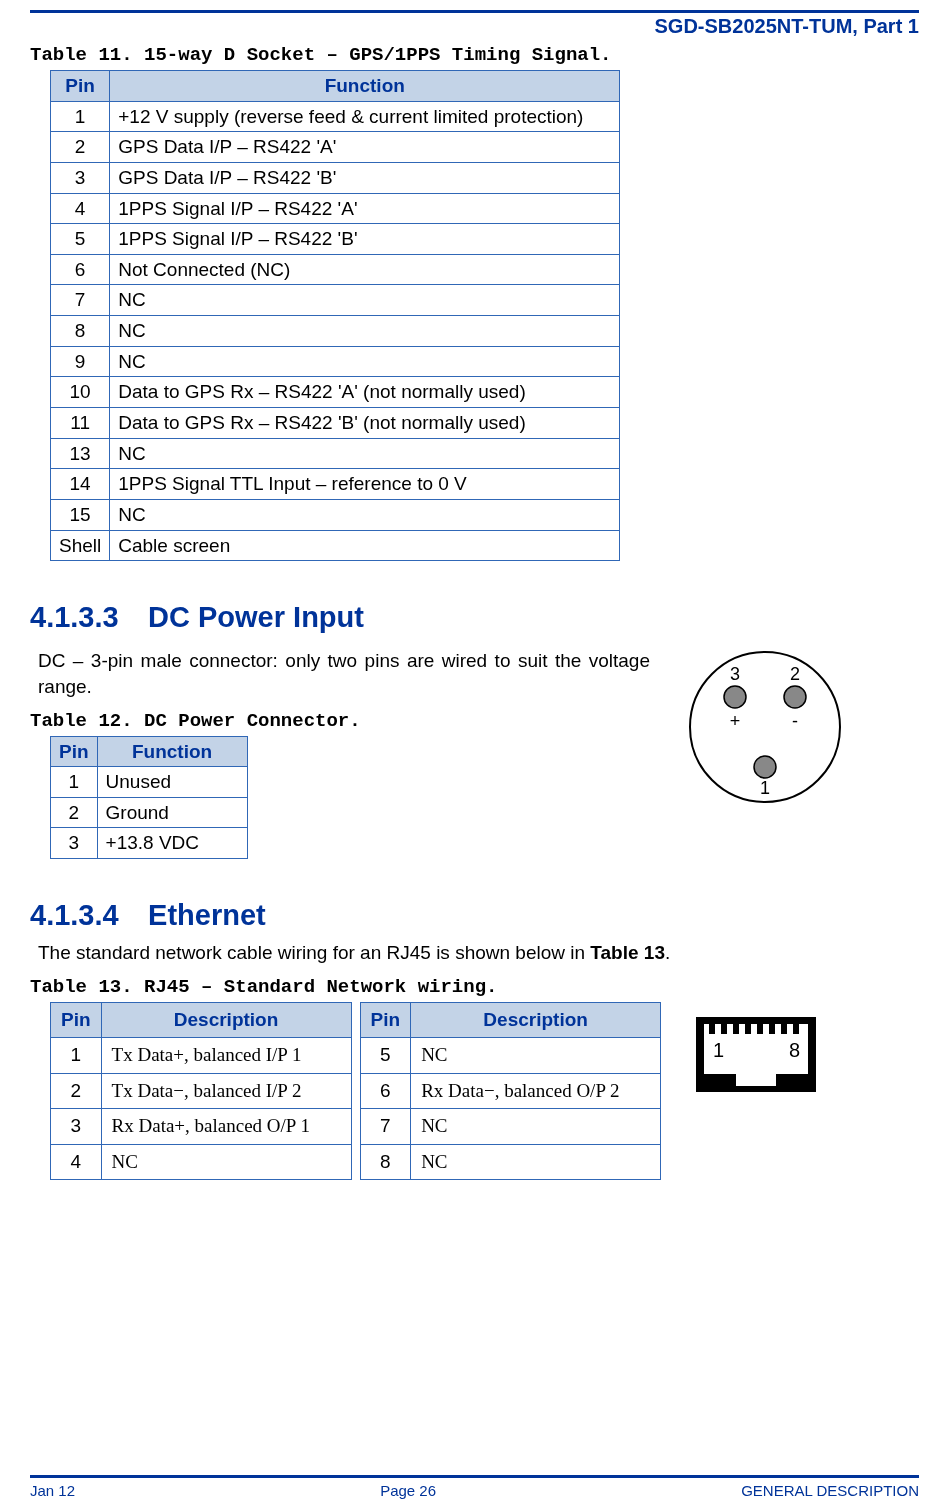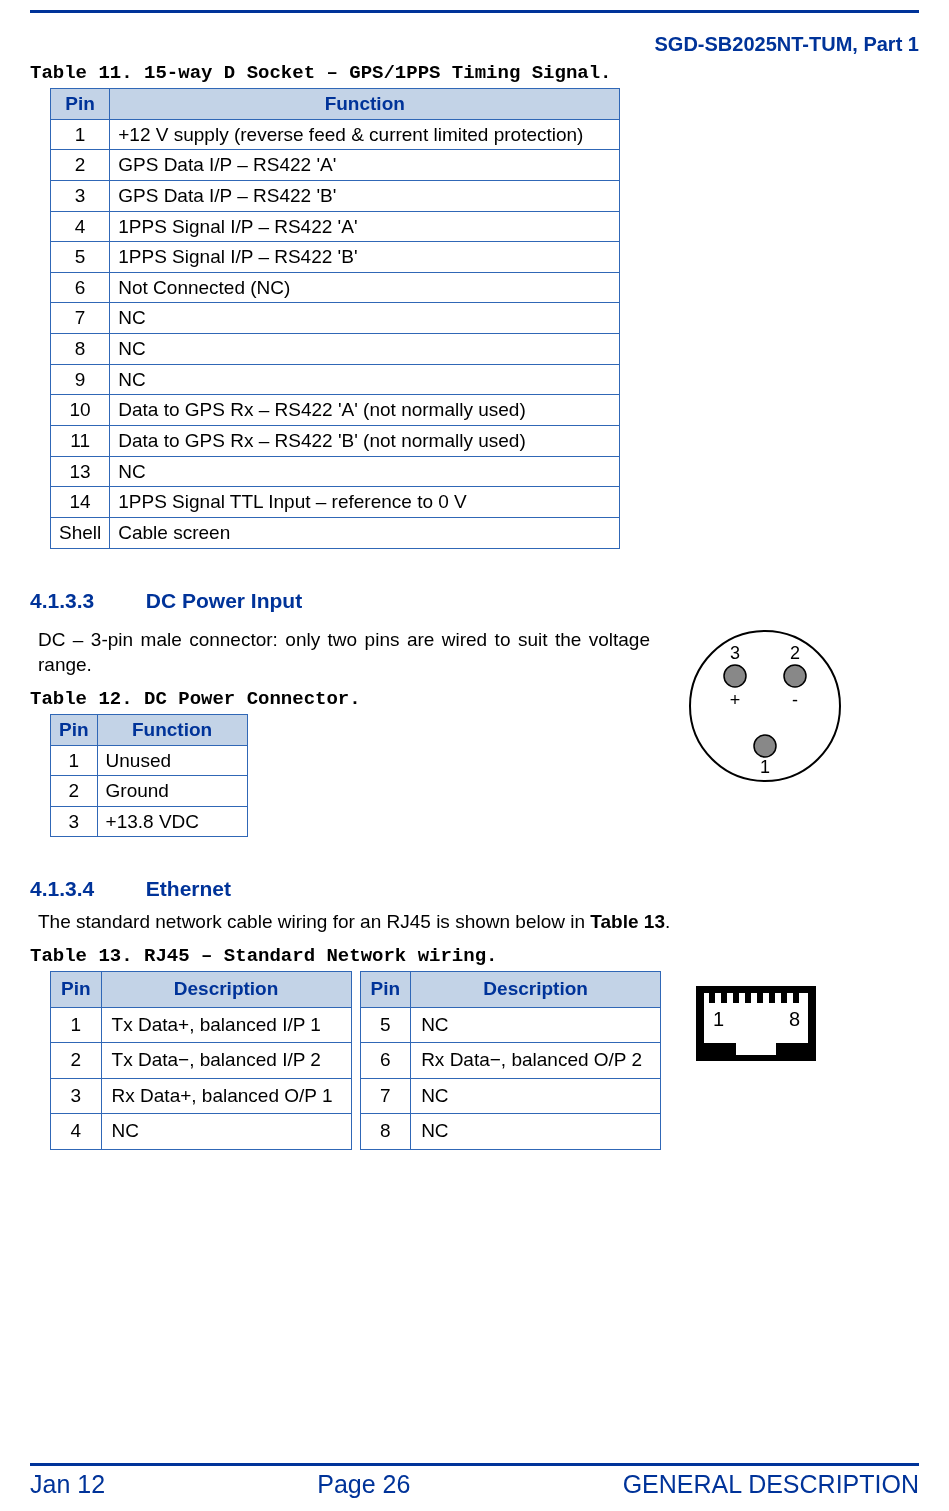--- a/index.html
+++ b/index.html
@@ -7,70 +7,70 @@
     font-family: Arial, Helvetica, sans-serif;
     font-size: 19px;
     color: #000;
     background: #fff;
     width: 949px;
     height: 1511px;
     position: relative;
     padding: 0 30px;
   }
   .top-rule { border-top: 3px solid #003399; margin-top: 10px; }
-  .doc-header { text-align: right; color: #003399; font-weight: bold; font-size: 20px; padding: 20px 0 6px 0; }
+  .doc-header { text-align: right; color: #003399; font-weight: bold; font-size: 20px; padding: 2px 0 6px 0; }
   .table-caption { font-weight: bold; margin: 0 0 4px 0; font-family: Liberation Mono, monospace; }
   table.data { border-collapse: collapse; margin-left: 20px; }
   table.data th, table.data td {
     border: 1px solid #3067b6;
     padding: 2px 8px;
     text-align: left;
     font-size: 19px;
     line-height: 1.35;
   }
   table.data th {
     background: #c3d3e7;
     color: #003399;
     text-align: center;
     font-weight: bold;
   }
   table.data td.pin { text-align: center; }
   .section-hdr {
     color: #003399;
     font-weight: bold;
-    font-size: 21px;
+    font-size: 29px;
     margin-top: 40px;
     margin-bottom: 8px;
   }
   .section-hdr .num { display: inline-block; min-width: 110px; }
   .para { margin: 6px 0 10px 8px; line-height: 1.35; }
   .justify { text-align: justify; }
   .flex-row { display: flex; align-items: flex-start; gap: 30px; }
   .left-col { max-width: 620px; }
   .connector-svg { flex-shrink: 0; }
   .rj45-row { display: flex; align-items: flex-start; gap: 30px; }
   .rj45-tables { display: flex; gap: 8px; margin-left: 20px; }
   table.rj45 { border-collapse: collapse; }
   table.rj45 th, table.rj45 td {
     border: 1px solid #3067b6;
     padding: 3px 10px;
     font-size: 19px;
     line-height: 1.5;
   }
   table.rj45 th { background: #c3d3e7; color: #003399; text-align: center; font-weight: bold; }
   table.rj45 td.pin { text-align: center; width: 40px; }
-  table.rj45 td.desc { width: 250px; }
+  table.rj45 td.desc { width: 250px; font-family: Liberation Serif, serif; }
   .footer {
     position: absolute;
     bottom: 12px;
     left: 30px;
     right: 30px;
   }
   .footer-rule { border-top: 3px solid #003399; margin-bottom: 4px; }
-  .footer-text { display: flex; justify-content: space-between; color: #003399; font-size: 25px; }
+  .footer-text { display: flex; justify-content: space-between; color: #003399; font-size: 15px; }
   .footer-text .pg { color: #003399; }
   .footer-text .right { font-weight: normal; }
 </style>
 </head>
 <body>
 
 <div class="top-rule"></div>
 <div class="doc-header">SGD-SB2025NT-TUM, Part 1</div>
 
 <div class="table-caption">Table 11.  15-way D Socket – GPS/1PPS Timing Signal.</div>
@@ -124,20 +124,24 @@
         <td class="pin">11</td>
         <td>Data to GPS Rx – RS422 'B' (not normally used)</td>
       </tr>
   <tr>
         <td class="pin">13</td>
         <td>NC</td>
       </tr>
   <tr>
         <td class="pin">14</td>
         <td>1PPS Signal TTL Input – reference to 0 V</td>
+      </tr>
+  <tr>
+        <td class="pin">15</td>
+        <td>NC</td>
       </tr>
   <tr>
         <td class="pin">Shell</td>
         <td>Cable screen</td>
       </tr>
 </tbody>
   </table>
 
 <div class="section-hdr">
   <span class="num">4.1.3.3</span>

